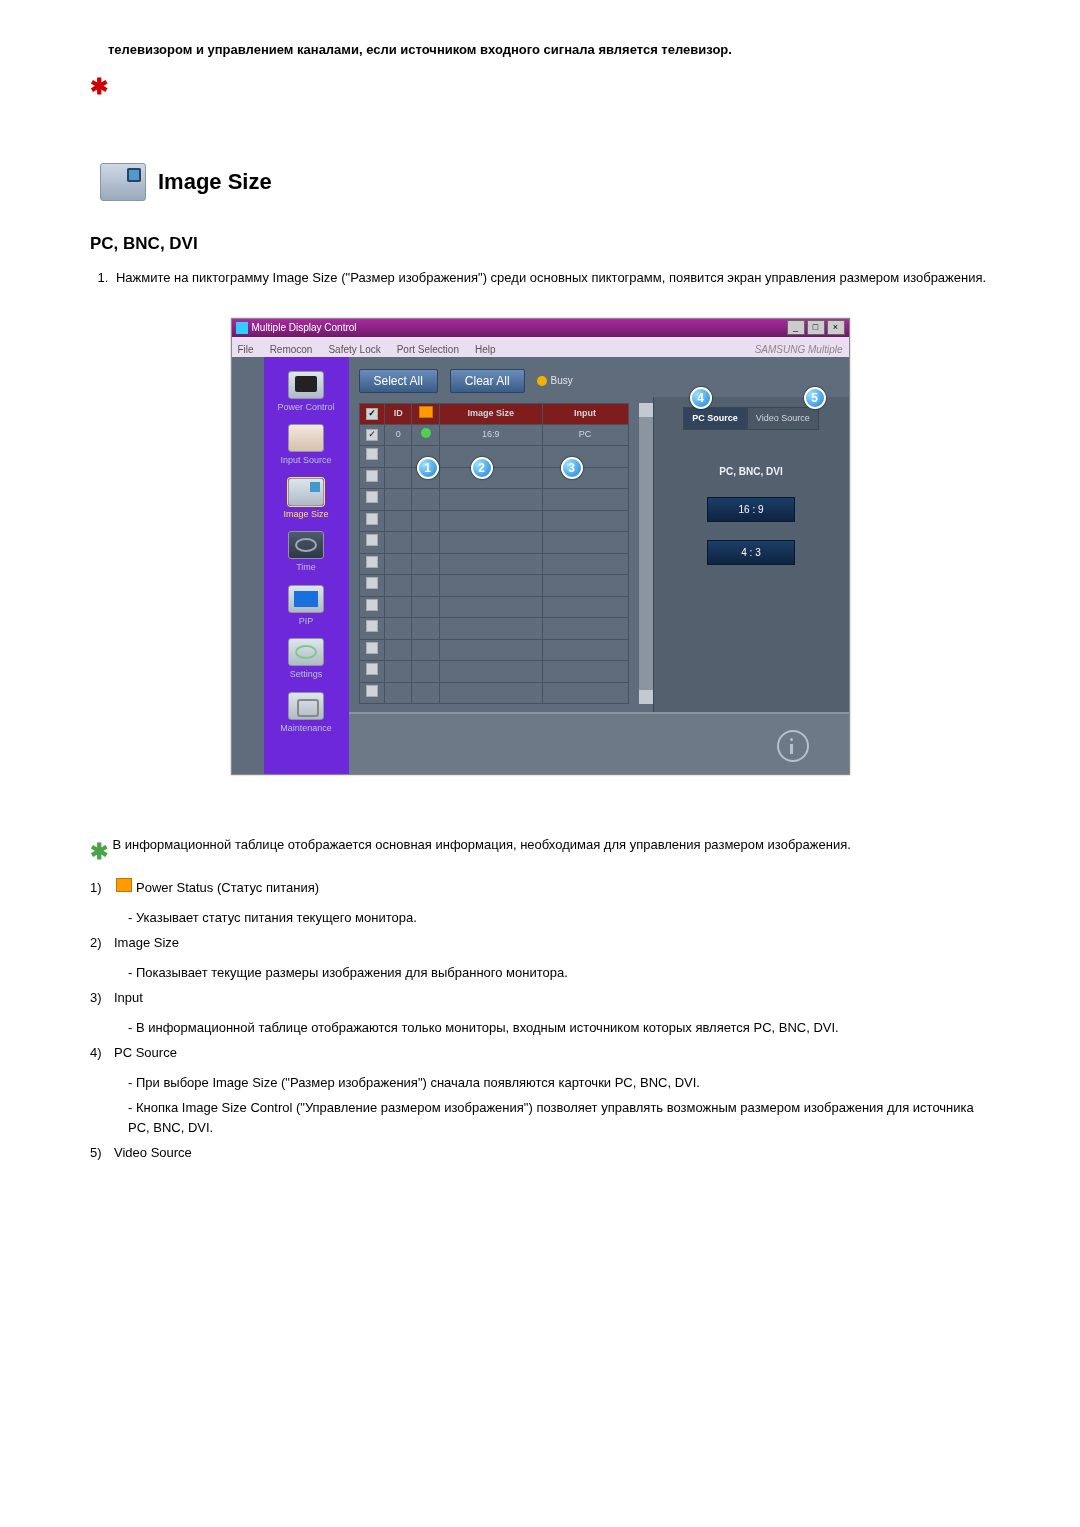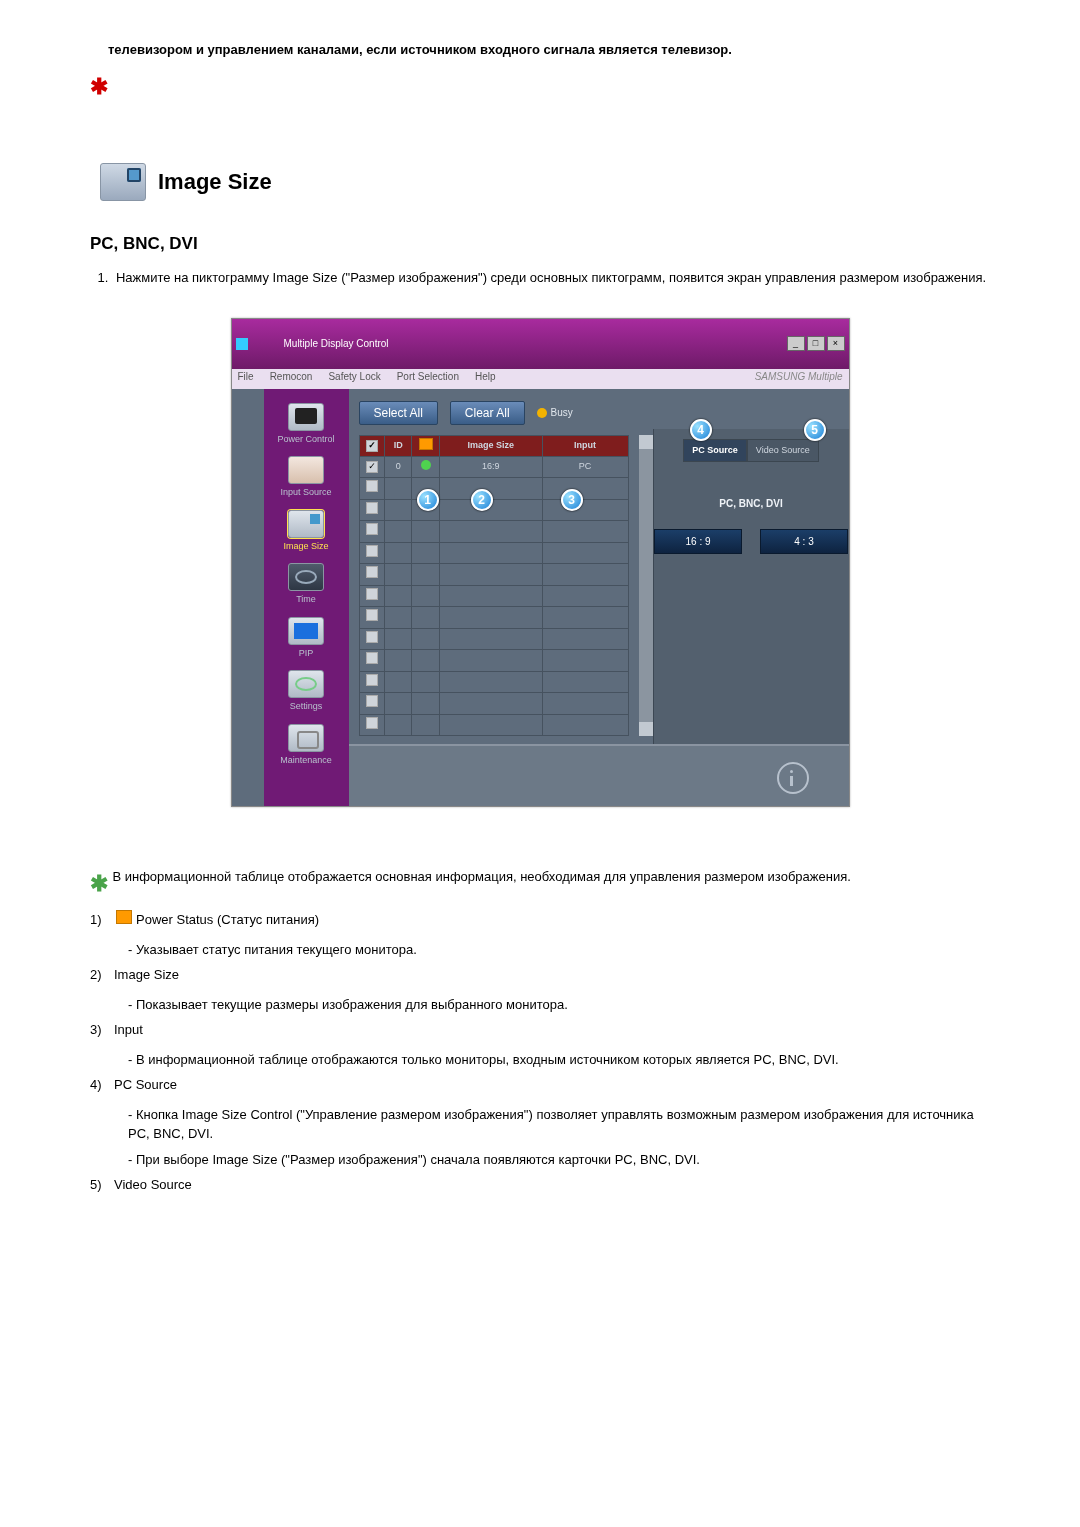--- a/index.html
+++ b/index.html
@@ -61,43 +61,42 @@
     box-shadow: 0 0 2px rgba(0,0,0,.3);
     background: #6b7a8a;
     position: relative;
     font-size: 10px;
     color:#c9d1dc;
   }
   .titlebar {
     height: 18px;
     background: linear-gradient(#a82b9e,#6e1a68);
     display: flex; align-items: center;
-    padding: 16px 4px;
+    padding: 0 4px;
     color:#fff;
-    gap:32px;
   }
   .titlebar .appicon {
     width:12px;height:12px;background:#3cf; margin-right:4px;
   }
   .winctrl { margin-left:auto; display:flex; }
   .winctrl span {
     width:16px;height:13px; background:#ccc; border:1px solid #666;
     margin-left:2px; font-size:9px; text-align:center; line-height:12px;
     color:#000;
   }
   .menubar {
     height: 20px; background:#eadff0;
-    display:flex; align-items:flex-start; padding:0 6px; gap:16px;
+    display:flex; align-items:flex-end; padding:0 6px; gap:16px;
     color:#555; font-size:10px;
   }
   .brand { margin-left:auto; color:#888; font-style:italic;}
   .workspace { display:flex; background:#5e6c7c; }
 
   .sidebar { width:95px; padding:14px 0 10px; text-align:center;
-    background:#701a75;margin-left:32px; }
+    background:#6d28d9;margin-left:32px; }
   .sbtn { margin:0 auto 10px; width:80px; }
   .sbtn .ic {
     width:34px;height:26px;margin:0 auto 2px;
     background:linear-gradient(#dfe5ec,#b0bac6);
     border:1px solid #8b96a3; border-radius:3px; position:relative;
   }
   .sbtn .lbl { font-size:9px; color:#b8c1cd; }
   .sbtn.active .lbl { color:#ffe24f; }
   .sbtn.active .ic { box-shadow:0 0 0 1px #ffe24f; }
   .sbtn .ic.pc::after {content:"";position:absolute;inset:4px 6px 6px 6px;background:#222;border-radius:2px;}
@@ -137,21 +136,21 @@
     padding:10px; border-left:1px solid #3c4753;
     display:flex; flex-direction:column; align-items:center;
   }
   .tabs { display:flex; margin-bottom:18px;}
   .tab {
     font-size:9px; color:#cfd6df; padding:4px 8px;
     background:#4a5765; border:1px solid #3b4650;
   }
   .tab.active { background:#31445c; color:#fff; font-weight:bold;}
   .rpanel-label { font-size:10px; color:#eef2f7; margin:16px 0 18px; font-weight:bold;}
-  .rbtns { display:flex; flex-direction:row; gap:18px;}
+  .rbtns { display:flex; flex-direction:column; gap:18px;}
   .rbtn {
     width:86px; padding:4px 0; text-align:center;
     background:linear-gradient(#1b3e68,#0e2340);
     border:1px solid #0a1a2e; color:#fff; font-size:10px;
   }
 
   .footerbar { height:60px; background:#6c7987; border-top:2px solid #8a94a1; position:relative;}
   .footerbar .info {
     width:28px;height:28px;border:2px solid #b7c1cd;border-radius:50%;
     position:absolute; right:40px; top:16px;
@@ -421,22 +420,22 @@
     <div class="brow">
       <span class="idx">3)</span>
       <span>Input</span>
     </div>
     <div class="subline">- В информационной таблице отображаются только мониторы, входным источником которых является PC, BNC, DVI.</div>
 
     <div class="brow">
       <span class="idx">4)</span>
       <span>PC Source</span>
     </div>
+    <div class="subline">- При выборе Image Size ("Размер изображения") сначала появляются карточки PC, BNC, DVI.</div>
     <div class="subline">- Кнопка Image Size Control ("Управление размером изображения") позволяет управлять возможным размером изображения для источника PC, BNC, DVI.</div>
-    <div class="subline">- При выборе Image Size ("Размер изображения") сначала появляются карточки PC, BNC, DVI.</div>
 
     <div class="brow">
       <span class="idx">5)</span>
       <span>Video Source</span>
     </div>
   </div>
 
 </div>
 
 </body></html>

